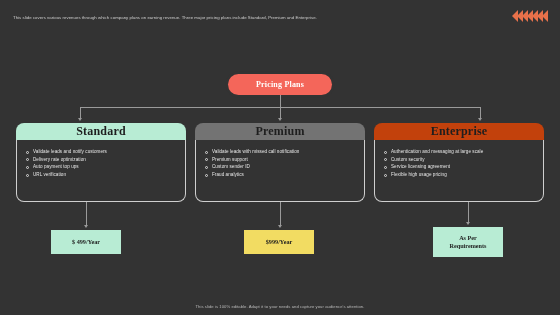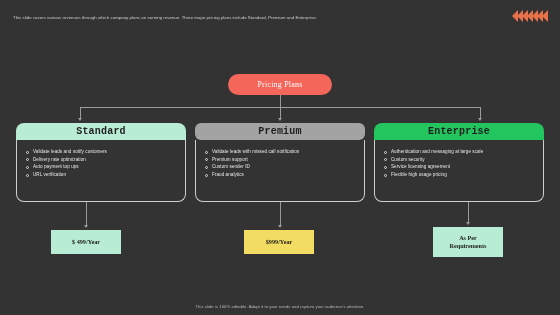--- a/index.html
+++ b/index.html
@@ -80,21 +80,21 @@
     background: #f4665a;
     border-radius: 11px;
     display: flex;
     align-items: center;
     justify-content: center;
     box-shadow: 0 0 0 2.5px #333333;
   }
   .root-label {
     font-family: "Liberation Serif", serif;
     font-size: 8px;
-    font-weight: 400;
+    font-weight: 700;
     color: #ffffff;
     letter-spacing: 0.2px;
   }
 
   
   .conn {
     position: absolute;
     background: #9a9a9a;
   }
   .conn-v { width: 1px; }
@@ -118,22 +118,22 @@
   .col-3 { left: 374px; }
 
   .col-head {
     height: 17px;
     border-radius: 8px 8px 0 0;
     display: flex;
     align-items: center;
     justify-content: center;
   }
   .col-head-label {
-    font-family: Liberation Mono, monospace;
-    font-size: 10px;
+    font-family: Liberation Serif, serif;
+    font-size: 12px;
     font-weight: 700;
     color: #1e1e1e;
     letter-spacing: 0.2px;
   }
   .col-body {
     border: 0.8px solid #cfcfcf;
     border-top: none;
     border-radius: 0 0 8px 8px;
     height: 62px;
     padding: 9px 8px 0 9px;
@@ -256,21 +256,21 @@
           </li>
           <li class="bullet-item">
             <span class="bullet-dot"></span>
             <span class="bullet-text">URL verification</span>
           </li>
         </ul>
       </div>
     </div>
 
     <div class="col col-2">
-      <div class="col-head" style="background:#a3a3a3;border-radius:6px;">
+      <div class="col-head" style="background:#737373;">
         <span class="col-head-label">Premium</span>
       </div>
       <div class="col-body">
         <ul class="bullet-list">
           <li class="bullet-item">
             <span class="bullet-dot"></span>
             <span class="bullet-text">Validate leads with missed call notification</span>
           </li>
           <li class="bullet-item">
             <span class="bullet-dot"></span>
@@ -282,21 +282,21 @@
           </li>
           <li class="bullet-item">
             <span class="bullet-dot"></span>
             <span class="bullet-text">Fraud analytics</span>
           </li>
         </ul>
       </div>
     </div>
 
     <div class="col col-3">
-      <div class="col-head" style="background:#22c55e;">
+      <div class="col-head" style="background:#c2410c;">
         <span class="col-head-label">Enterprise</span>
       </div>
       <div class="col-body">
         <ul class="bullet-list">
           <li class="bullet-item">
             <span class="bullet-dot"></span>
             <span class="bullet-text">Authentication and messaging at large scale</span>
           </li>
           <li class="bullet-item">
             <span class="bullet-dot"></span>

